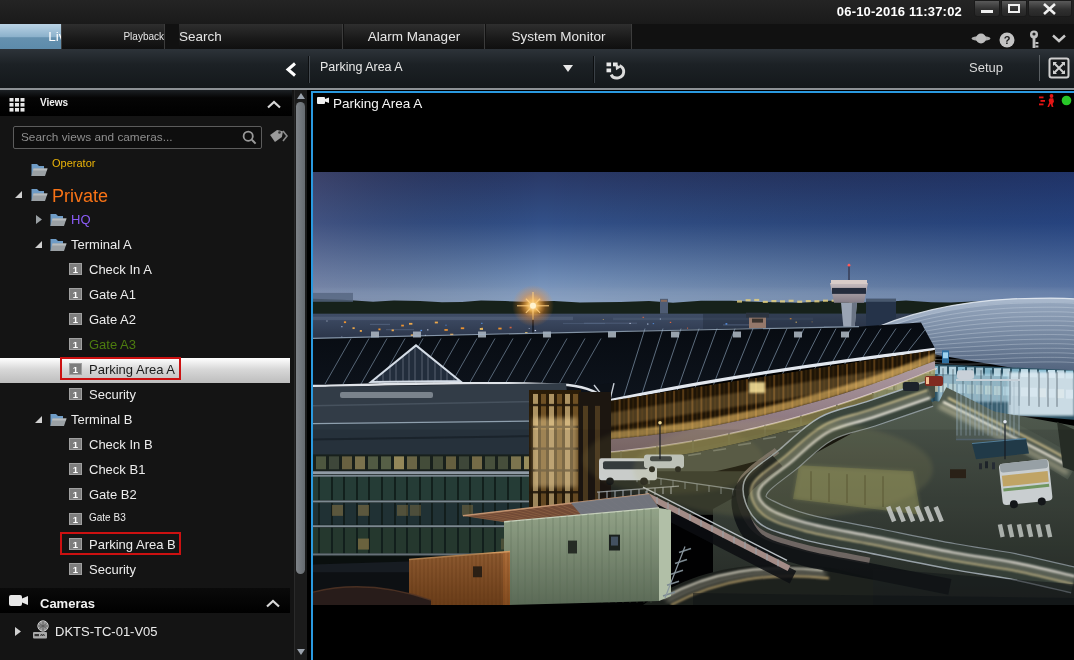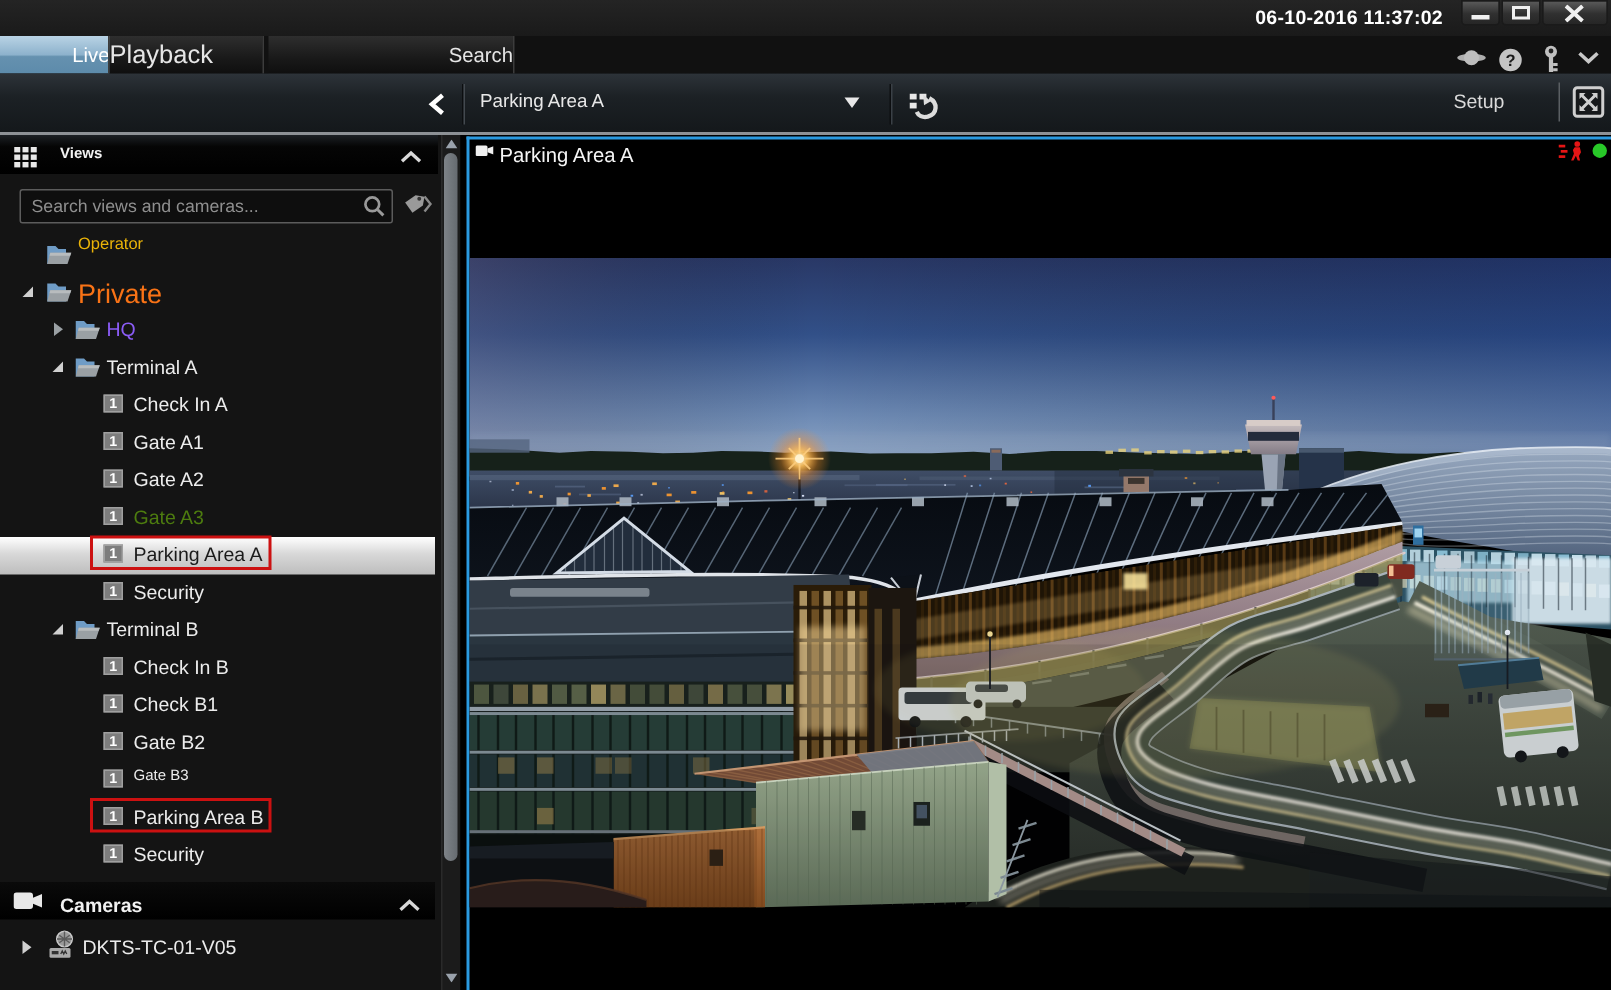--- a/index.html
+++ b/index.html
@@ -13,22 +13,24 @@
 <div class="abs" style="left:981px;top:10px;width:12px;height:3px;background:#f0f0f0"></div>
 <div class="abs" style="left:1001px;top:0;width:26px;height:17px;background:linear-gradient(#5a5a5a,#303030 55%,#262626);border:1px solid #1a1a1a;border-radius:0 0 3px 3px"></div>
 <div class="abs" style="left:1008px;top:4px;width:12px;height:9px;border:2.5px solid #f0f0f0"></div>
 <div class="abs" style="left:1028px;top:0;width:44px;height:17px;background:linear-gradient(#5a5a5a,#303030 55%,#262626);border:1px solid #1a1a1a;border-radius:0 0 3px 3px"></div>
 <svg class="abs" style="left:1043px;top:3px" width="13" height="12" viewBox="0 0 13 12">
       <path d="M1,1 L12,11 M12,1 L1,11" stroke="#f0f0f0" stroke-width="2.6"></path>
     </svg>
 
 <div class="abs" style="left:0;top:24px;width:1074px;height:25px;background:#111"></div>
 <div class="abs" style="left:0;top:24px;width:73px;height:25px;background:linear-gradient(#b9d3e5,#8db2cc 50%,#6591af 55%,#5d8bab);color:#fff;font-size:13.5px;text-align:right;line-height:25px">Live</div>
-<div class="abs" style="left:72px;top:24px;width:104px;height:25px;background:linear-gradient(#2e2e2e,#191919 60%,#0f0f0f);border-left:1px solid #3c3c3c;border-right:1px solid #3c3c3c;color:#e6e6e6;font-size:17px;text-align:left;line-height:25px">Playback</div>
-<div class="abs" style="left:179px;top:24px;width:164px;height:25px;background:linear-gradient(#2e2e2e,#191919 60%,#0f0f0f);border-right:1px solid #3c3c3c;color:#e6e6e6;font-size:13.5px;text-align:right;line-height:25px">Search</div>
+<div class="abs" style="left:61px;top:24px;width:104px;height:25px;background:linear-gradient(#2e2e2e,#191919 60%,#0f0f0f);border-left:1px solid #3c3c3c;border-right:1px solid #3c3c3c;color:#e6e6e6;font-size:10px;text-align:right;line-height:25px">Playback</div>
+<div class="abs" style="left:179px;top:24px;width:164px;height:25px;background:linear-gradient(#2e2e2e,#191919 60%,#0f0f0f);border-right:1px solid #3c3c3c;color:#e6e6e6;font-size:13.5px;text-align:left;line-height:25px">Search</div>
+<div class="abs" style="left:344px;top:24px;width:141px;height:25px;background:linear-gradient(#2e2e2e,#191919 60%,#0f0f0f);border-right:1px solid #3c3c3c;color:#e6e6e6;font-size:13.5px;text-align:center;line-height:25px">Alarm Manager</div>
+<div class="abs" style="left:486px;top:24px;width:146px;height:25px;background:linear-gradient(#2e2e2e,#191919 60%,#0f0f0f);border-right:1px solid #3c3c3c;color:#e6e6e6;font-size:13.5px;text-align:center;line-height:25px">System Monitor</div>
 <svg class="abs" style="left:971px;top:32px" width="20" height="13" viewBox="0 0 20 13">
  <ellipse cx="10" cy="6.5" rx="9.5" ry="2.6" fill="#aeaeae"></ellipse>
       <circle cx="10" cy="6.5" r="5" fill="#bdbdbd"></circle>
 </svg>
 <svg class="abs" style="left:999px;top:32px" width="16" height="16" viewBox="0 0 16 16">
  <circle cx="8" cy="8" r="7.5" fill="#c4c4c4"></circle>
       <text x="8" y="12" font-size="11" font-weight="bold" fill="#1a1a1a" text-anchor="middle" font-family="Liberation Sans">?</text>
 </svg>
 <svg class="abs" style="left:1027px;top:30px" width="14" height="19" viewBox="0 0 14 19">
  <circle cx="7" cy="4.5" r="4" fill="#c0c0c0"></circle>

